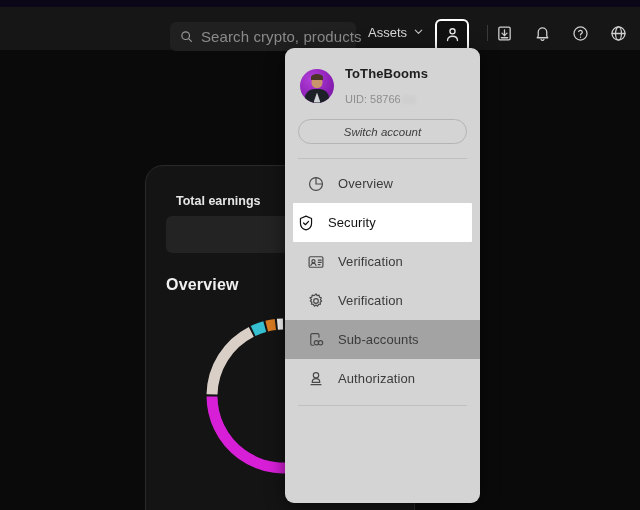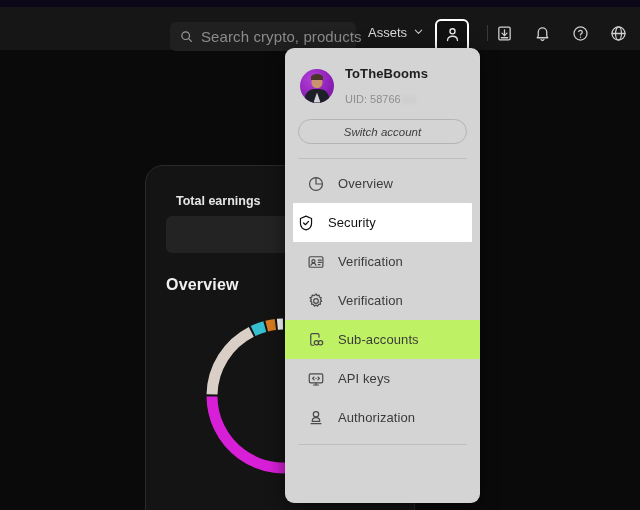--- a/index.html
+++ b/index.html
@@ -292,21 +292,21 @@
   .dd-item .dd-ic { flex: 0 0 auto; display: flex; width: 18px; justify-content: center; }
 
   .dd-item.active {
     background: #ffffff;
     margin: 0 8px;
     border-radius: 1px;
     padding-left: 4px;
     color: #111;
   }
   .dd-item.hover {
-    background: #bef264;
+    background: #a3a3a3;
   }
 
   .dd-divider2 {
     height: 1px;
     background: #bfbfbf;
     margin: 7px 13px 0 13px;
   }
 </style>
 </head>
 <body>
@@ -482,33 +482,20 @@
               <path d="M5 8.2v9a1.8 1.8 0 0 0 1.8 1.8h2"></path>
               <circle cx="12.6" cy="15.6" r="2.9"></circle>
               <circle cx="18" cy="15.6" r="2.9"></circle>
             </svg>
           </span>
           <span>Sub-accounts</span>
         </div>
         <div class="dd-item">
           <span class="dd-ic">
             <svg width="18" height="18" viewBox="0 0 24 24" fill="none" stroke="#4a4a4a" stroke-width="1.6" stroke-linecap="round" stroke-linejoin="round">
-              <rect x="3" y="5.2" width="18" height="12" rx="1.8"></rect>
-              <line x1="12" y1="17.2" x2="12" y2="20"></line>
-              <line x1="8.6" y1="20" x2="15.4" y2="20"></line>
-              <polyline points="9.4,9.4 7.4,11.2 9.4,13"></polyline>
-              <polyline points="14.6,9.4 16.6,11.2 14.6,13"></polyline>
-              <circle cx="12" cy="11.2" r=".85" fill="#4a4a4a" stroke="none"></circle>
-            </svg>
-          </span>
-          <span>API keys</span>
-        </div>
-        <div class="dd-item">
-          <span class="dd-ic">
-            <svg width="18" height="18" viewBox="0 0 24 24" fill="none" stroke="#4a4a4a" stroke-width="1.6" stroke-linecap="round" stroke-linejoin="round">
               <circle cx="12" cy="7" r="3.6"></circle>
               <path d="M7 16c0-2.8 2.2-4.6 5-4.6s5 1.8 5 4.6v.6H7z"></path>
               <line x1="5.4" y1="19.6" x2="18.6" y2="19.6"></line>
             </svg>
           </span>
           <span>Authorization</span>
         </div>
       </div>
 
     <div class="dd-divider2"></div>

